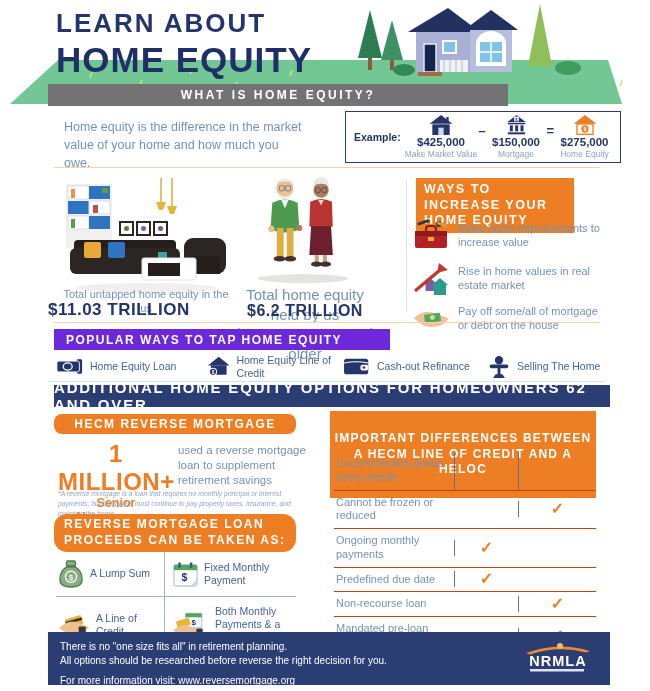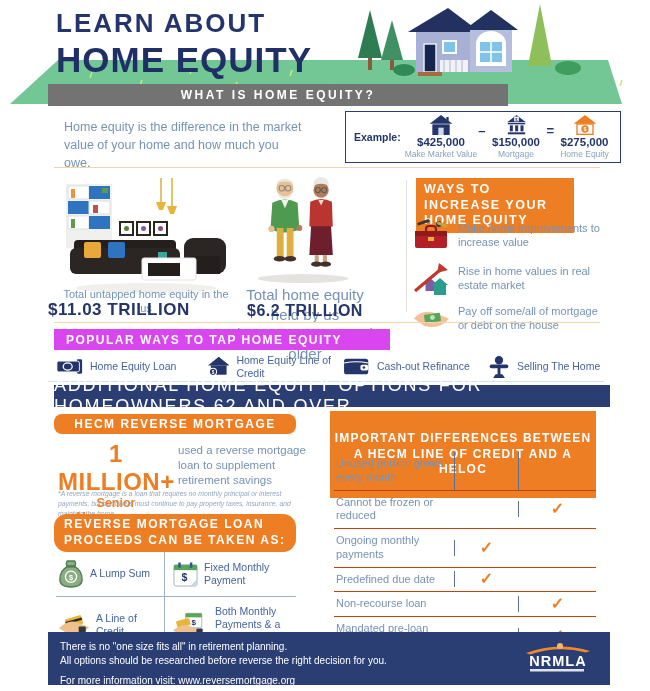--- a/index.html
+++ b/index.html
@@ -39,28 +39,28 @@
   .v-divider { position:absolute; left:406px; top:180px; width:1px; height:132px; background:#e6e2dc; }
 
   
   .increase-title { position:absolute; left:416px; top:178px; width:158px; background:#ee7e23; color:#fff; font-size:12.5px; font-weight:700; letter-spacing:1.5px; line-height:1.25; padding:4px 8px; }
   .increase-list { position:absolute; left:412px; top:218px; width:196px; }
   .inc-item { display:flex; align-items:center; margin-bottom:9px; }
   .inc-item svg { flex:0 0 38px; }
   .inc-text { font-size:11px; color:#7693b4; line-height:1.3; margin-left:8px; }
 
   
-  .tap-title { position:absolute; left:54px; top:329px; width:336px; height:21px; background:#d946ef; color:#fff; font-size:12px; font-weight:700; letter-spacing:1.5px; display:flex; align-items:center; padding-left:12px; }
+  .tap-title { position:absolute; left:54px; top:329px; width:336px; height:21px; background:#6d28d9; color:#fff; font-size:12px; font-weight:700; letter-spacing:1.5px; display:flex; align-items:center; padding-left:12px; }
   .tap-row { position:absolute; left:56px; top:354px; width:548px; display:flex; }
   .tap-item { display:flex; align-items:center; }
   .tap-item svg { margin-right:7px; }
   .tap-label { font-size:10.5px; color:#46639d; line-height:1.2; }
   .tap-item.t1 { width:152px; } .tap-item.t2 { width:136px; } .tap-item.t3 { width:144px; } .tap-item.t4 { width:116px; }
 
-  .banner-navy-2 { position:absolute; left:54px; top:385px; width:556px; height:22px; background:#2b3e74; color:#fff; display:flex; align-items:center; justify-content:center; font-size:18px; font-weight:400; letter-spacing:1.8px; }
+  .banner-navy-2 { position:absolute; left:54px; top:385px; width:556px; height:22px; background:#2b3e74; color:#fff; display:flex; align-items:center; justify-content:center; font-size:15px; font-weight:700; letter-spacing:1.8px; }
 
   
   .hecm-title { position:absolute; left:54px; top:414px; width:242px; height:20px; background:#ee7e23; color:#fff; font-size:12px; font-weight:700; letter-spacing:1.5px; display:flex; align-items:center; justify-content:center;border-radius:8px; }
   .hecm-stat { position:absolute; left:58px; top:440px; width:116px;text-align:center; }
   .hecm-stat-value { font-size:24px; font-weight:800; color:#ee7e23; letter-spacing:.5px; }
   .hecm-stat-label { font-size:12.5px; font-weight:700; color:#ee7e23; margin-top:0px; }
   .hecm-stat-text { position:absolute; left:178px; top:443px; width:132px; font-size:11.5px; color:#7693b4; line-height:1.3; }
   .hecm-footnote { position:absolute; left:58px; top:489px; width:252px; font-size:6.8px; font-style:italic; color:#93a5c0; line-height:1.45; }
 
   .proceeds-title { position:absolute; left:54px; top:514px; width:242px; background:#ee7e23; color:#fff; font-size:12px; font-weight:700; letter-spacing:1.5px; line-height:1.3; padding:3px 0 4px 10px;border-radius:13px; }

